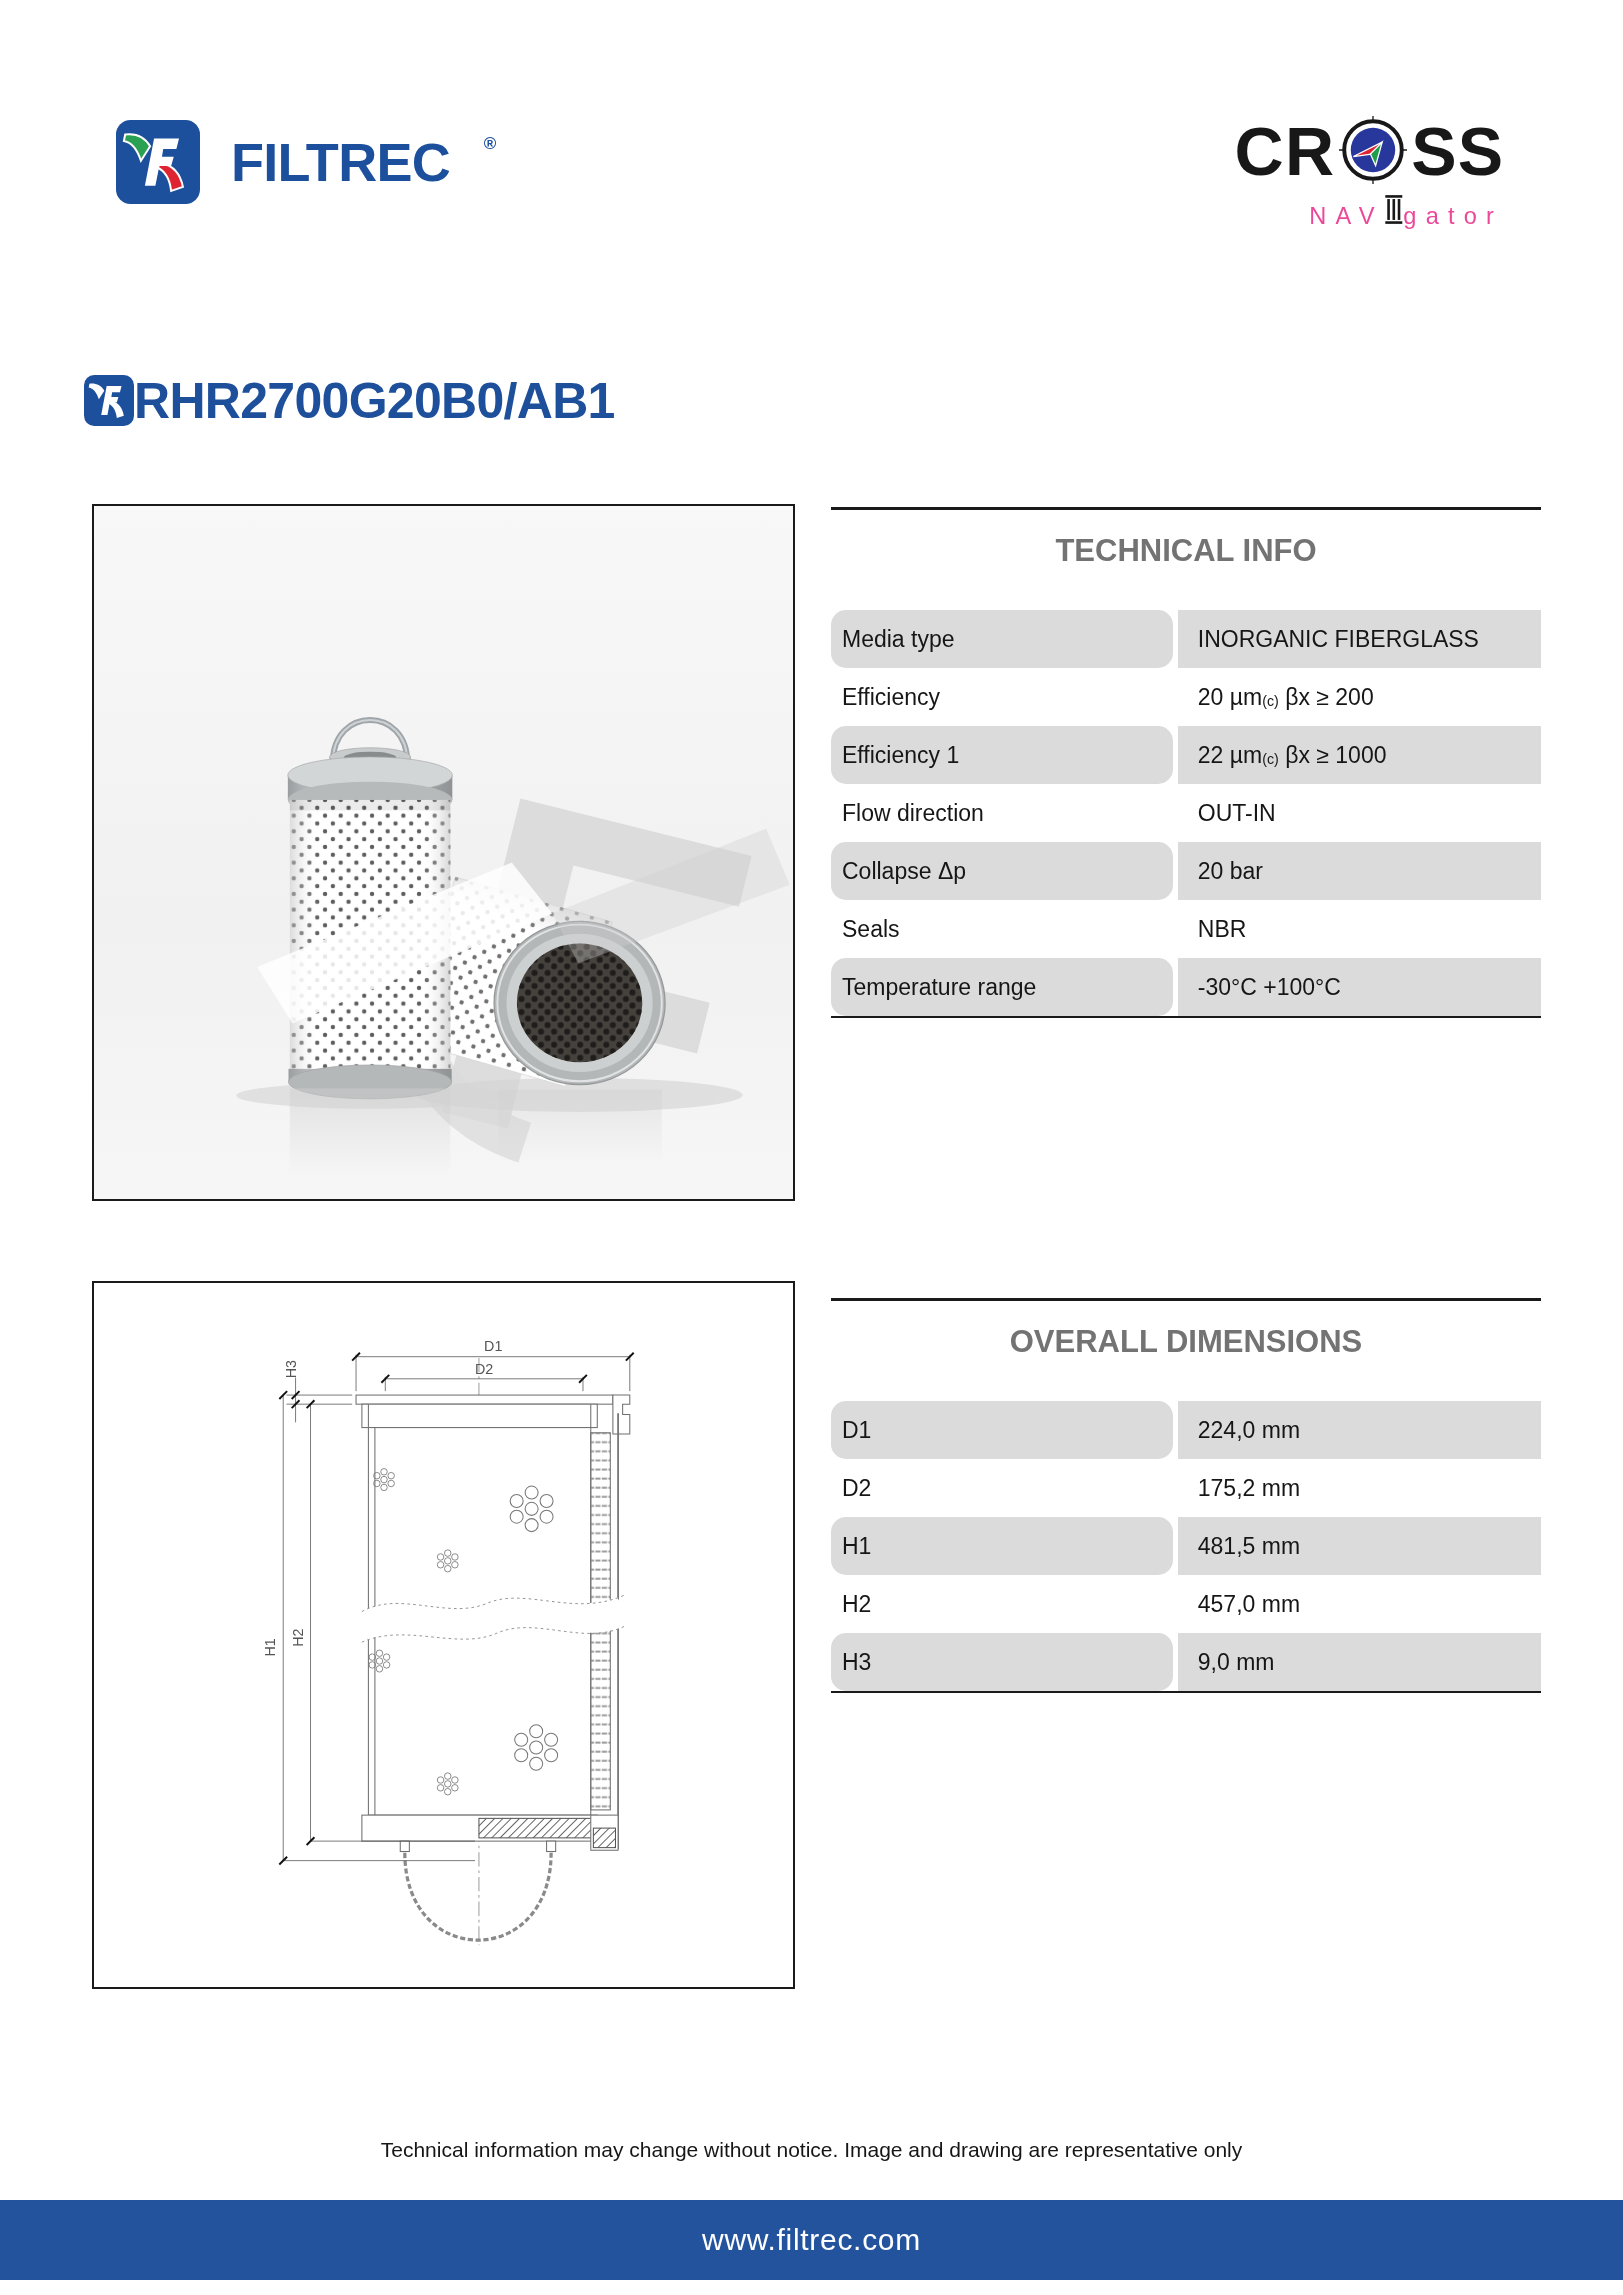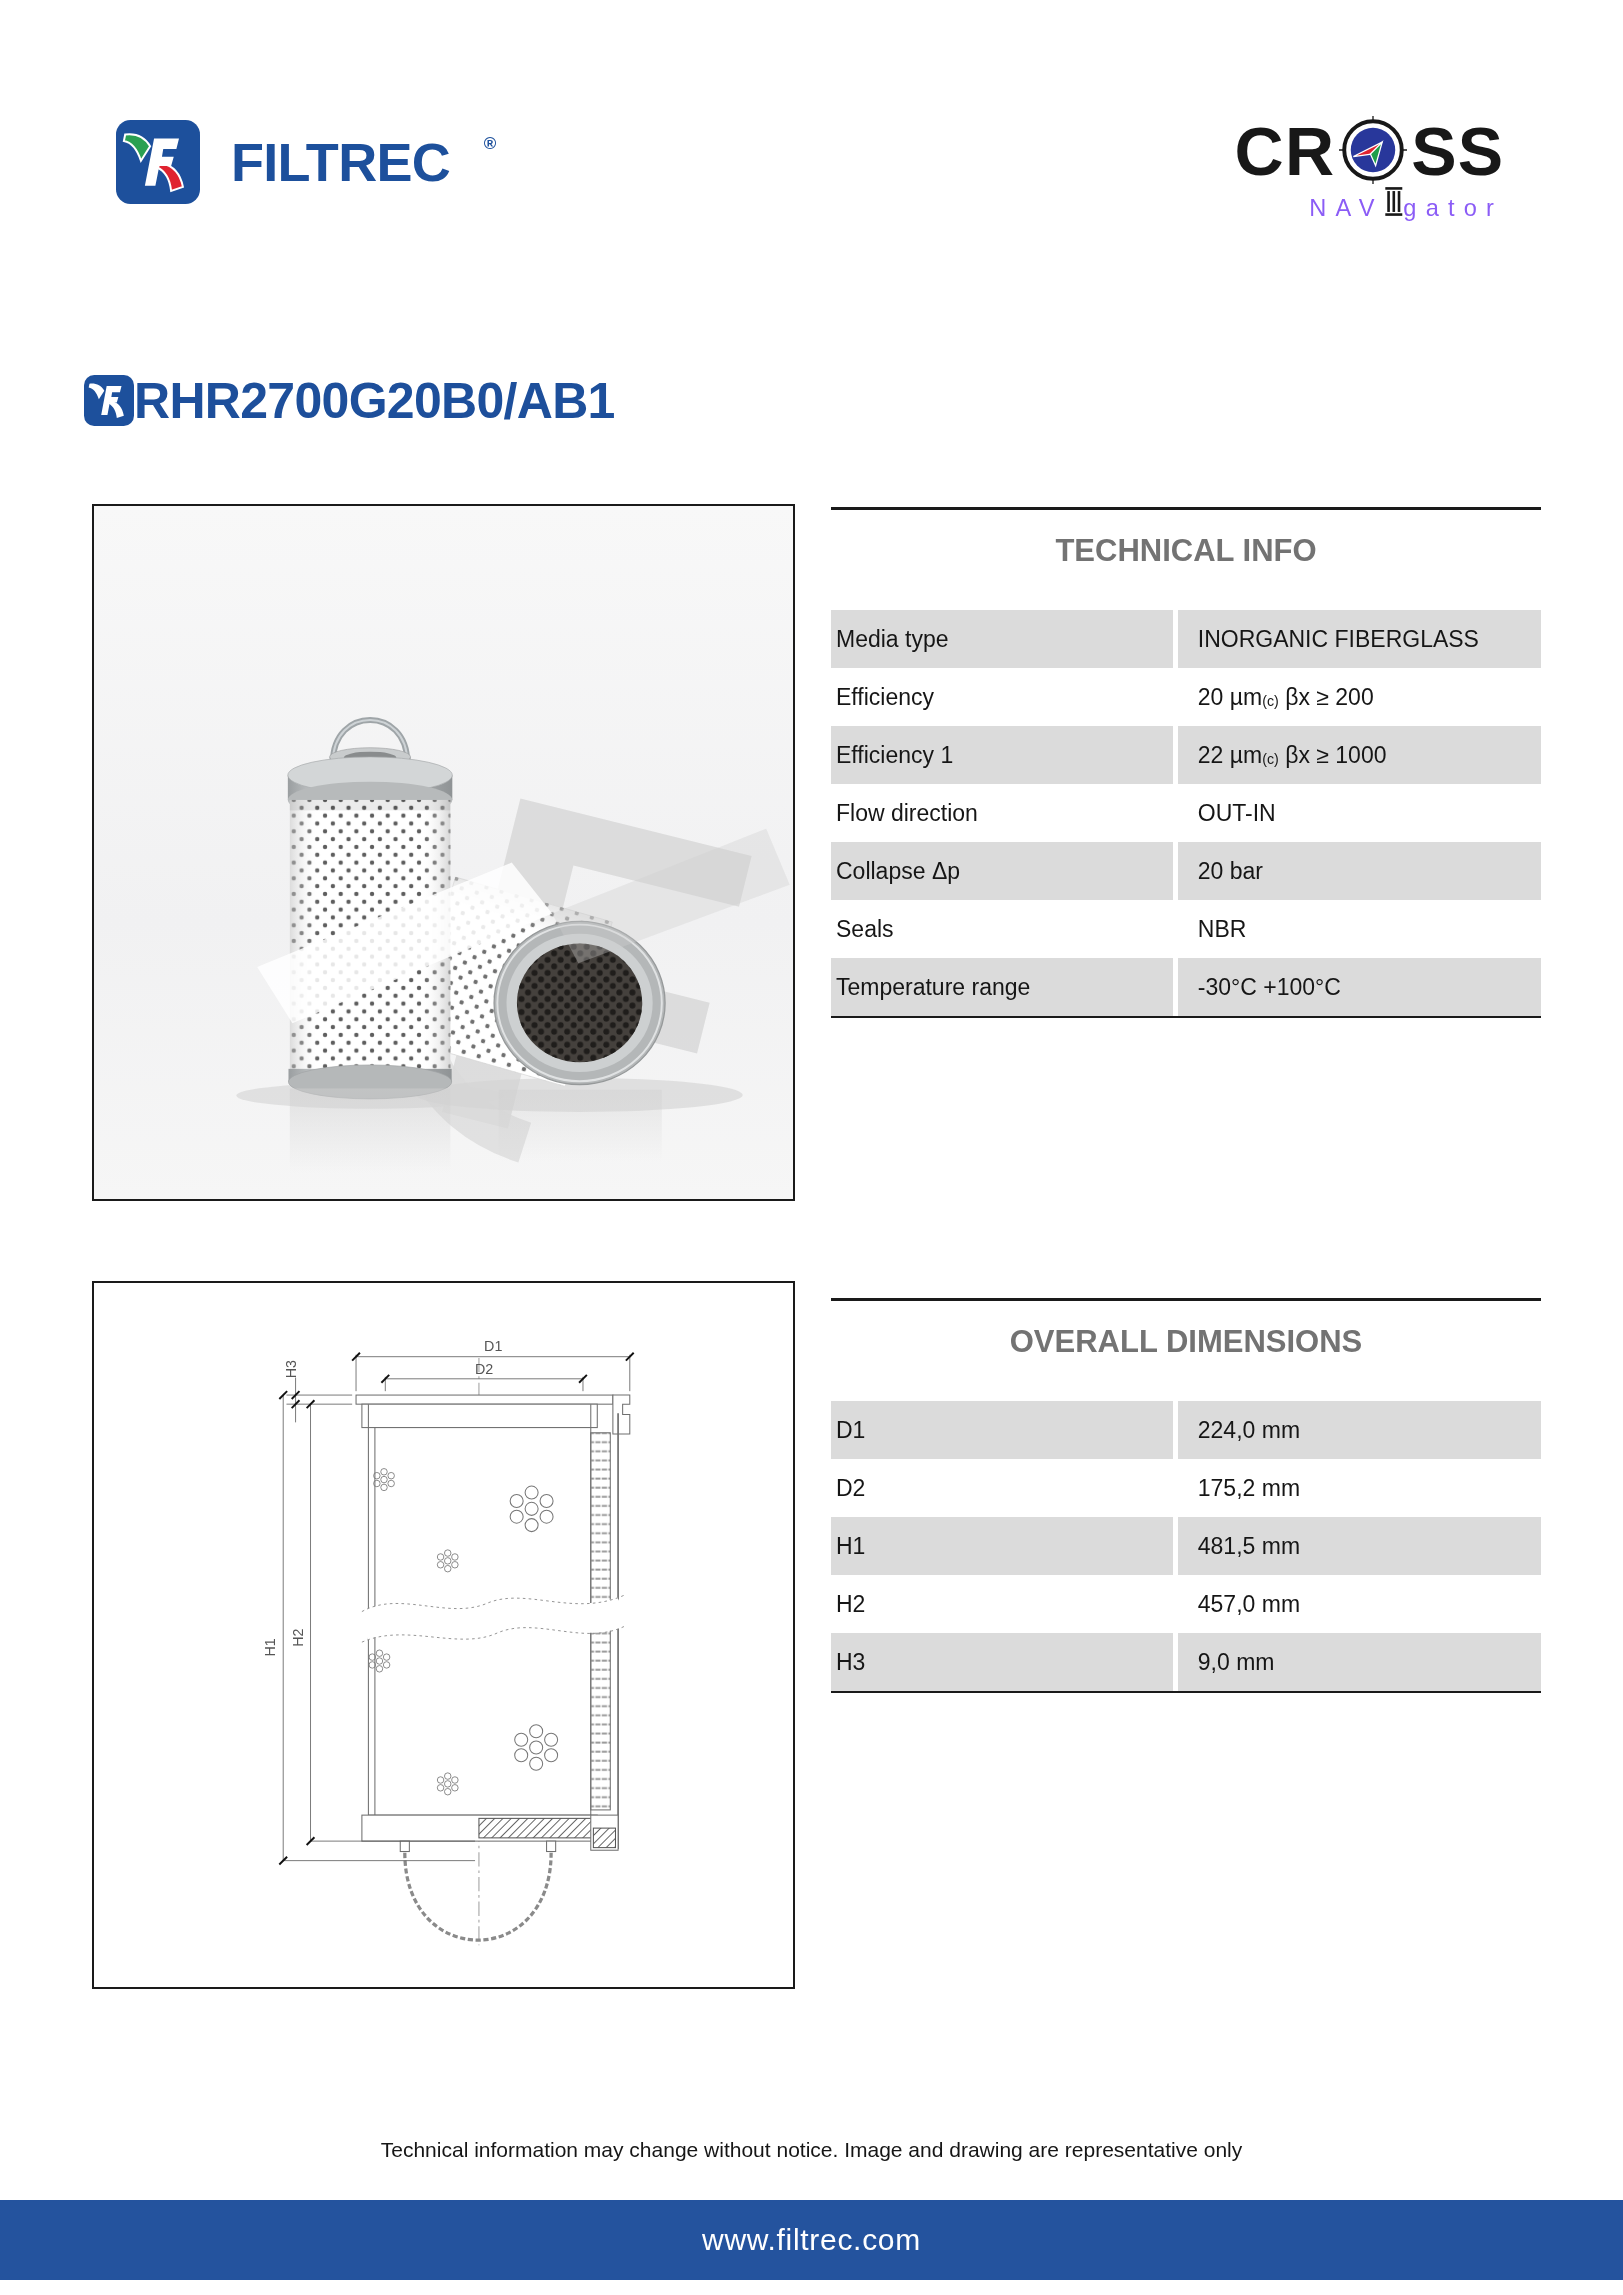--- a/index.html
+++ b/index.html
@@ -8,42 +8,42 @@
 
   
   .brand{position:absolute;left:116px;top:120px;display:flex;align-items:center;gap:31px;justify-content:center;}
   .brand svg{display:block;}
   .brand-word{font-size:54px;font-weight:bold;color:#1d509c;letter-spacing:-0.7px;line-height:1;}
   .brand-reg{font-size:17px;font-weight:bold;color:#1d509c;vertical-align:top;position:relative;top:-18.3px;left:2.6px;}
 
   .crossnav{position:absolute;right:116px;top:116px;width:275px;text-align:center;color:#181818;}
   .crossnav-top{display:flex;align-items:center;justify-content:center;gap:3.9px;}
   .crossnav-word{font-size:68px;font-weight:bold;letter-spacing:1.3px;line-height:1;color:#181818;}
-  .crossnav-sub{font-size:23.6px;letter-spacing:9.2px;color:#8b5cf6;margin-top:1px;display:flex;justify-content:flex-end;align-items:flex-end;gap:0;padding-right:3.9px;}
+  .crossnav-sub{font-size:23.6px;letter-spacing:9.2px;color:#ec4899;margin-top:9px;display:flex;justify-content:flex-end;align-items:flex-end;gap:0;padding-right:3.9px;}
 
   
   .part-title{position:absolute;left:84px;top:372px;display:flex;align-items:center;}
   .part-title .pt-text{font-size:50px;font-weight:bold;color:#1d4f9b;letter-spacing:-0.7px;}
 
   
   .panel{position:absolute;border:2px solid #1a1a1a;background:#f7f7f7;box-sizing:border-box;}
   #photo-panel{left:92px;top:504px;width:703px;height:697px;}
   #drawing-panel{left:92px;top:1281px;width:703px;height:708px;background:#ffffff;}
   .panel svg{display:block;width:100%;height:100%;}
 
   
   .info-col{position:absolute;left:831px;width:710px;}
   #tech-section{top:507px;}
   #dim-section{top:1298px;}
   .rule{height:3.3px;background:#1a1a1a;width:100%;}
   .section-heading{text-align:center;color:#737373;font-weight:bold;font-size:31px;letter-spacing:0;margin:23px 0 0 0;}
   .spec-table{margin-top:41px;border-bottom:2.6px solid #1a1a1a;}
   .spec-row{display:grid;grid-template-columns:342px 5.2px 363px;height:58px;}
   .spec-row .cell{display:flex;align-items:center;font-size:23px;color:#161616;}
-  .spec-row .label-cell{padding-left:5px;}
+  .spec-row .label-cell{padding-left:11px;border-radius:15px;}
   .spec-row .value-cell{padding-left:19.6px;white-space:pre-wrap;}
   .spec-row.odd .label-cell,.spec-row.odd .value-cell{background:#dbdbdb;}
   .spec-row .gap{background:#ffffff;}
   .value-cell sub{font-size:0.62em;line-height:0;position:relative;top:0.25em;}
 
   
   #disclaimer{position:absolute;left:0;top:2138px;width:100%;text-align:center;font-size:21px;color:#161616;}
   #footer-bar{position:absolute;left:0;top:2200px;width:100%;height:80px;background:#24539e;display:flex;align-items:center;justify-content:center;}
   #footer-bar .site{color:#ffffff;font-size:30px;letter-spacing:0.7px;}
 </style>

